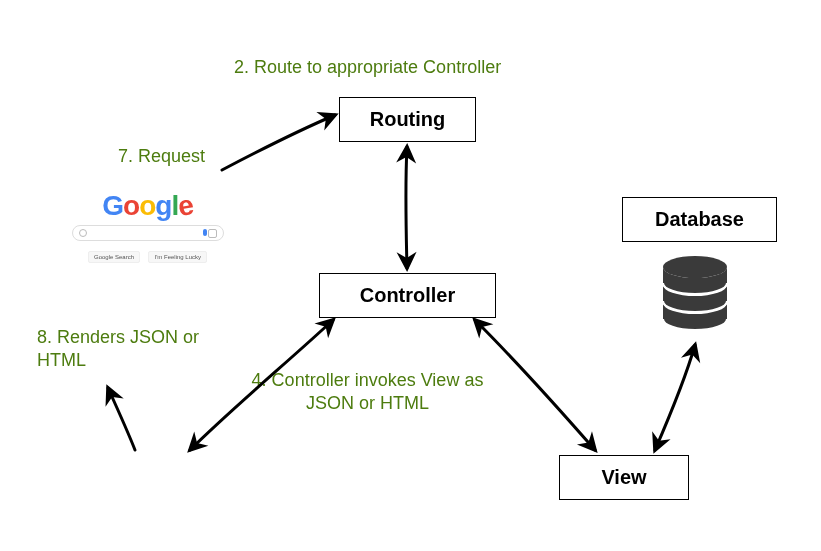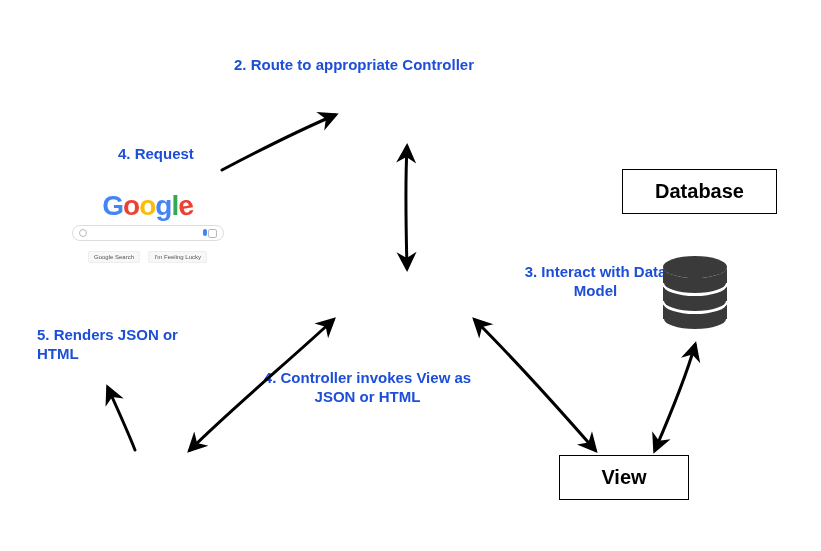--- a/index.html
+++ b/index.html
@@ -1,53 +1,54 @@
 <!DOCTYPE html>
 <html><head>
 <meta charset="utf-8">
 <style>
   html,body{margin:0;padding:0;width:821px;height:551px;background:#fff;font-family:Arial,Helvetica,sans-serif;overflow:hidden}
   .stage{position:relative;width:821px;height:551px}
   .box{position:absolute;border:1px solid #000;background:#fff;font-weight:700;color:#000;display:flex;align-items:center;justify-content:center;font-size:20px}
-  .step{position:absolute;color:#1d4ed8;font-weight:700;font-size:15px;line-height:1.25;text-align:left}
+  .step{position:absolute;color:#4d7c0f;font-weight:400;font-size:18px;line-height:1.25;text-align:left}
   .step.center{text-align:center}
   svg.arrows{position:absolute;left:0;top:0;width:821px;height:551px;pointer-events:none}
   
   .gbox{position:absolute;left:60px;top:190px;width:175px;height:80px}
   .glogo{font-family:"Product Sans",Arial,sans-serif;font-weight:700;font-size:28px;letter-spacing:-1px;text-align:center}
   .glogo span{display:inline-block}
   .g1{color:#4285F4}.g2{color:#EA4335}.g3{color:#FBBC05}.g4{color:#4285F4}.g5{color:#34A853}.g6{color:#EA4335;transform:rotate(-10deg)}
   .gsearch{margin:3px auto 0;width:150px;height:14px;border:1px solid #ddd;border-radius:10px;position:relative}
   .gsearch::before{content:"";position:absolute;left:6px;top:3px;width:6px;height:6px;border:1px solid #bbb;border-radius:50%}
   .gsearch .mic{position:absolute;right:16px;top:3px;width:4px;height:7px;background:#4285F4;border-radius:2px}
   .gsearch .lens{position:absolute;right:6px;top:3px;width:7px;height:7px;border:1px solid #bbb;border-radius:2px}
   .gbtns{margin-top:4px;text-align:center}
   .gbtn{display:inline-block;font-size:6px;color:#555;background:#f7f7f7;border:1px solid #eee;border-radius:2px;padding:2px 5px;margin:0 2px}
 </style>
 </head>
 <body>
 
 <div class="stage">
 
+  <div class="box" style="left:339px;top:97px;width:135px;height:43px">Routing</div>
 
+  <div class="box" style="left:319px;top:273px;width:175px;height:43px">Controller</div>
 
 
   <div class="box" style="left:559px;top:455px;width:128px;height:43px">View</div>
 
-  <div class="box" style="left:622px;top:169px;width:153px;height:43px">Database</div>
+  <div class="box" style="left:622px;top:197px;width:153px;height:43px">Database</div>
 
-  <div class="step" style="left:118px;top:145px">4. Request</div>
+  <div class="step" style="left:118px;top:145px">7. Request</div>
 
   <div class="step" style="left:234px;top:56px">2. Route to appropriate Controller</div>
 
-  <div class="step center" style="left:518px;top:263px;width:155px">3. Interact with Data Model</div>
 
   <div class="step center" style="left:250px;top:369px;width:235px">4. Controller invokes View as JSON or HTML</div>
 
-  <div class="step" style="left:37px;top:326px;width:185px">5. Renders JSON or HTML</div>
+  <div class="step" style="left:37px;top:326px;width:185px">8. Renders JSON or HTML</div>
 
   <div class="gbox">
     <div class="glogo">
       <span class="g1">G</span><span class="g2">o</span><span class="g3">o</span><span class="g4">g</span><span class="g5">l</span><span class="g6">e</span>
     </div>
     <div class="gsearch">
         <span class="mic"></span>
         <span class="lens"></span>
       </div>
     <div class="gbtns">

